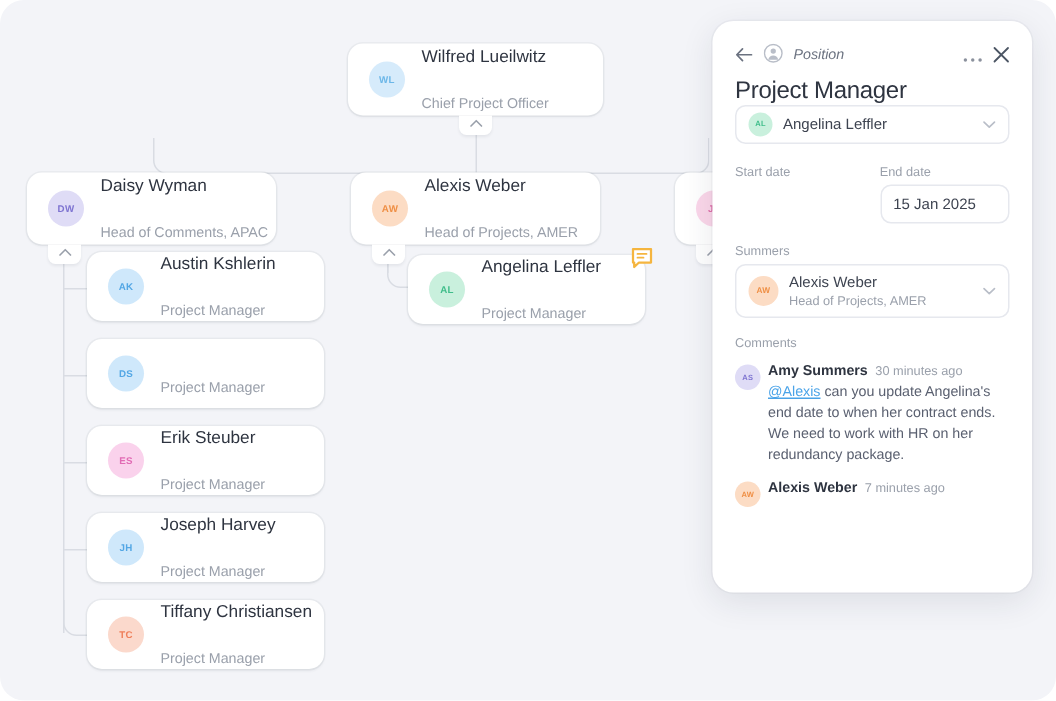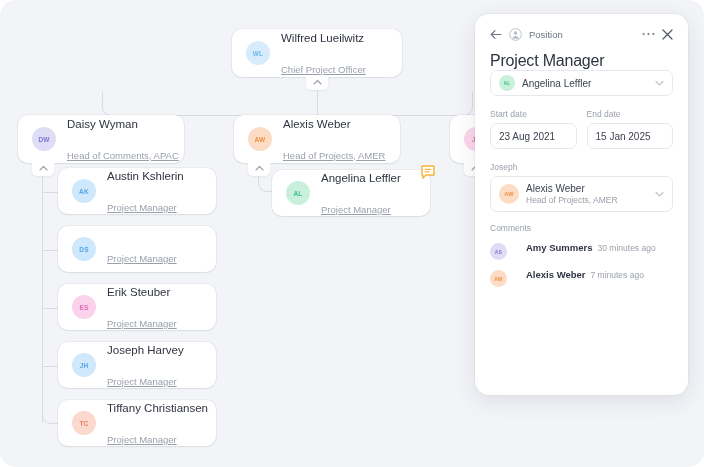--- a/index.html
+++ b/index.html
@@ -51,21 +51,21 @@
     font-size: 6.5px; font-weight: 700; letter-spacing: .2px;
   }
   .node .avatar { width: 24px; height: 24px; }
   .node-text { min-width: 0; }
   .node-name {
     font-size: 11.5px; color: #2e3440; font-weight: 400;
     line-height: 14px; white-space: nowrap;
   }
   .node-role {
     font-size: 9.5px; color: #9aa0ab; line-height: 13px;
-    white-space: nowrap; margin-top: 18px; text-decoration: underline;
+    white-space: nowrap; margin-top: 18px;
   }
 
   
   .chev {
     position: absolute;
     width: 22px; height: 13px;
     background: #ffffff;
     border-bottom-left-radius: 5px;
     border-bottom-right-radius: 5px;
     box-shadow: 0 1px 2px rgba(31,41,55,.07);
@@ -85,22 +85,23 @@
     position: absolute;
     left: 475px; top: 14px;
     width: 213px; height: 381px;
     background: #ffffff;
     border-radius: 14px;
     box-shadow: 0 6px 22px rgba(31,41,55,.10), 0 0 0 1px rgba(31,41,55,.035);
     padding: 12px 15px 0 15px;
     overflow: hidden;
   }
   .p-head {
-    display: flex; align-items: center; gap: 7px;
+    display: flex; align-items: flex-end; gap: 7px;
     height: 16px;
+    font-style: italic;
   }
   .p-head .spacer { flex: 1 1 auto; }
   .p-kicker { font-size: 9.5px; color: #6b7280; }
   .ico { display: flex; align-items: center; justify-content: center; }
   .p-title {
     font-size: 16px; color: #2e3440; font-weight: 400;
     margin-top: 10px; letter-spacing: -.2px;
   }
   .fld-label {
     font-size: 8.5px; color: #9aa0ab; margin-top: 13px; margin-bottom: 4px;
@@ -120,21 +121,21 @@
     display: flex; align-items: center; padding: 0 8px;
     font-size: 10px; color: #3d4350;
   }
   .mgr {
     height: 36px; border: 1px solid #e6e8ee; border-radius: 7px;
     display: flex; align-items: center; padding: 0 8px; gap: 7px;
   }
   .mgr .avatar { width: 20px; height: 20px; font-size: 5.5px; }
   .mgr-name { font-size: 10px; color: #3d4350; line-height: 12px; }
   .mgr-role { font-size: 8.5px; color: #9aa0ab; line-height: 11px; }
-  .comment { display: flex; gap: 19px; margin-top: 9px; }
+  .comment { display: flex; gap: 5px; margin-top: 9px; }
   .comment .avatar { width: 17px; height: 17px; font-size: 5px; margin-top: 1px; }
   .c-body { flex: 1 1 auto; min-width: 0; }
   .c-meta { display: flex; align-items: baseline; gap: 5px; }
   .c-author { font-size: 9.5px; color: #2e3440; font-weight: 700; }
   .c-time { font-size: 8.5px; color: #9aa0ab; }
   .c-text { font-size: 9.5px; color: #5a6070; line-height: 14px; margin-top: 2px; }
   .mention { color: #4aa3e8; text-decoration: underline; }
 </style>
 </head>
 <body>
@@ -300,29 +301,28 @@
       <span class="caret ico">
         <svg width="9" height="6" viewBox="0 0 9 6">
             <path d="M1 1.4L4.5 4.8L8 1.4" stroke="#b9bec8" stroke-width="1.1" fill="none" stroke-linecap="round" stroke-linejoin="round"></path>
           </svg>
       </span>
     </div>
 
     <div class="dates">
       <div>
         <div class="fld-label">Start date</div>
-        <div class="dbox">23 Aug 2021</div>
       </div>
       <div>
         <div class="fld-label">End date</div>
         <div class="dbox">15 Jan 2025</div>
       </div>
     </div>
 
-    <div class="fld-label">Joseph</div>
+    <div class="fld-label">Summers</div>
     <div class="mgr">
       <span class="avatar" style="background:#fcdcc4; color:#ef8f45;">AW</span>
       <span style="flex:1 1 auto; min-width:0;">
         <span class="mgr-name" style="display:block;">Alexis Weber</span>
         <span class="mgr-role" style="display:block;">Head of Projects, AMER</span>
       </span>
       <span class="caret ico">
         <svg width="9" height="6" viewBox="0 0 9 6">
             <path d="M1 1.4L4.5 4.8L8 1.4" stroke="#b9bec8" stroke-width="1.1" fill="none" stroke-linecap="round" stroke-linejoin="round"></path>
           </svg>
@@ -331,20 +331,21 @@
 
     <div class="fld-label" style="margin-top:11px;">Comments</div>
 
     <div class="comment">
       <span class="avatar" style="background:#dfdcf6; color:#7e74d1;">AS</span>
       <span class="c-body">
         <span class="c-meta">
           <span class="c-author">Amy Summers</span>
           <span class="c-time">30 minutes ago</span>
         </span>
+        <span class="c-text" style="display:block;"><span class="mention">@Alexis</span><span> can you update Angelina's end date to when her contract ends. We need to work with HR on her redundancy package.</span></span>
       </span>
     </div>
 
     <div class="comment">
       <span class="avatar" style="background:#fcdcc4; color:#ef8f45;">AW</span>
       <span class="c-body">
         <span class="c-meta">
           <span class="c-author">Alexis Weber</span>
           <span class="c-time">7 minutes ago</span>
         </span>

